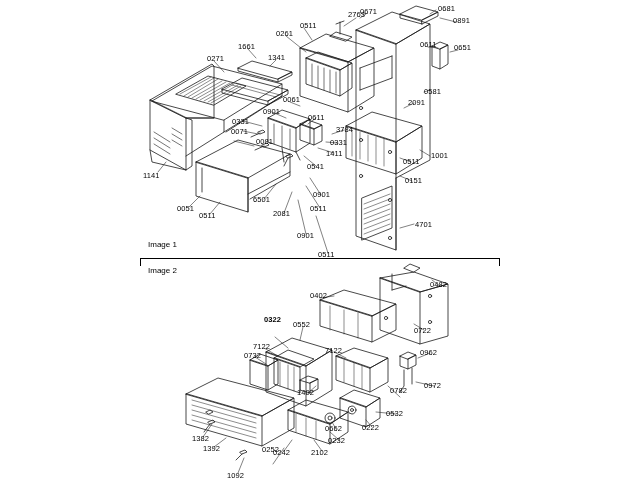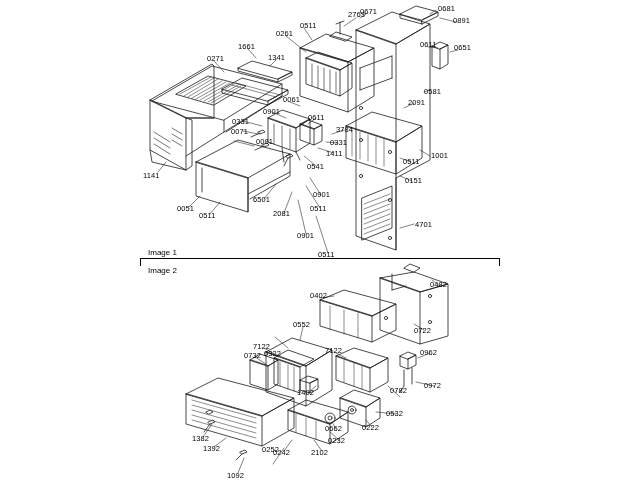--- a/index.html
+++ b/index.html
@@ -353,21 +353,21 @@
         <path d="M339 440 L330 432"></path>
         <path d="M214 447 L226 438"></path>
         <path d="M322 451 L314 440"></path>
         <path d="M284 451 L292 440"></path>
         <path d="M273 464 L284 448"></path>
         <path d="M238 473 L244 458"></path>
       </g>
     </g>
   </svg>
 
-  <div class="panel-title" style="left:148px; top:240px;margin-top:8px;">Image 1</div>
+  <div class="panel-title" style="left:148px; top:240px;">Image 1</div>
   <div class="panel-title" style="left:148px; top:266px;">Image 2</div>
 
   <div id="image1-label-layer" style="position:absolute; left:0; top:0; width:640px; height:480px;">
       <div class="lbl" style="left: 360px; top: 8px;">0671</div>
       <div class="lbl" style="left: 438px; top: 5px;">0681</div>
       <div class="lbl" style="left: 453px; top: 17px;">0891</div>
       <div class="lbl" style="left: 348px; top: 11px;">2763</div>
       <div class="lbl" style="left: 300px; top: 22px;">0511</div>
       <div class="lbl" style="left: 276px; top: 30px;">0261</div>
       <div class="lbl" style="left: 420px; top: 41px;">0611</div>
@@ -399,21 +399,21 @@
       <div class="lbl" style="left: 177px; top: 205px;">0051</div>
       <div class="lbl" style="left: 199px; top: 212px;">0511</div>
       <div class="lbl" style="left: 297px; top: 232px;">0901</div>
       <div class="lbl" style="left: 318px; top: 251px;">0511</div>
     </div>
   <div id="image2-label-layer" style="position:absolute; left:0; top:0; width:640px; height:480px;">
       <div class="lbl" style="left: 430px; top: 281px;">0482</div>
       <div class="lbl" style="left: 310px; top: 292px;">0402</div>
       <div class="lbl" style="left: 414px; top: 327px;">0722</div>
       <div class="lbl" style="left: 293px; top: 321px;">0552</div>
-      <div class="lbl" style="left: 264px; top: 350px;">0322</div>
+      <div class="lbl" style="left: 264px; top: 316px; font-weight: bold;">0322</div>
       <div class="lbl" style="left: 253px; top: 343px;">7122</div>
       <div class="lbl" style="left: 420px; top: 349px;">0962</div>
       <div class="lbl" style="left: 244px; top: 352px;">0732</div>
       <div class="lbl" style="left: 325px; top: 347px;">7122</div>
       <div class="lbl" style="left: 424px; top: 382px;">0972</div>
       <div class="lbl" style="left: 297px; top: 389px;">1402</div>
       <div class="lbl" style="left: 390px; top: 379px; margin-top: 8px;">0782</div>
       <div class="lbl" style="left: 386px; top: 410px;">0532</div>
       <div class="lbl" style="left: 362px; top: 424px;">0222</div>
       <div class="lbl" style="left: 325px; top: 425px;">0662</div>

